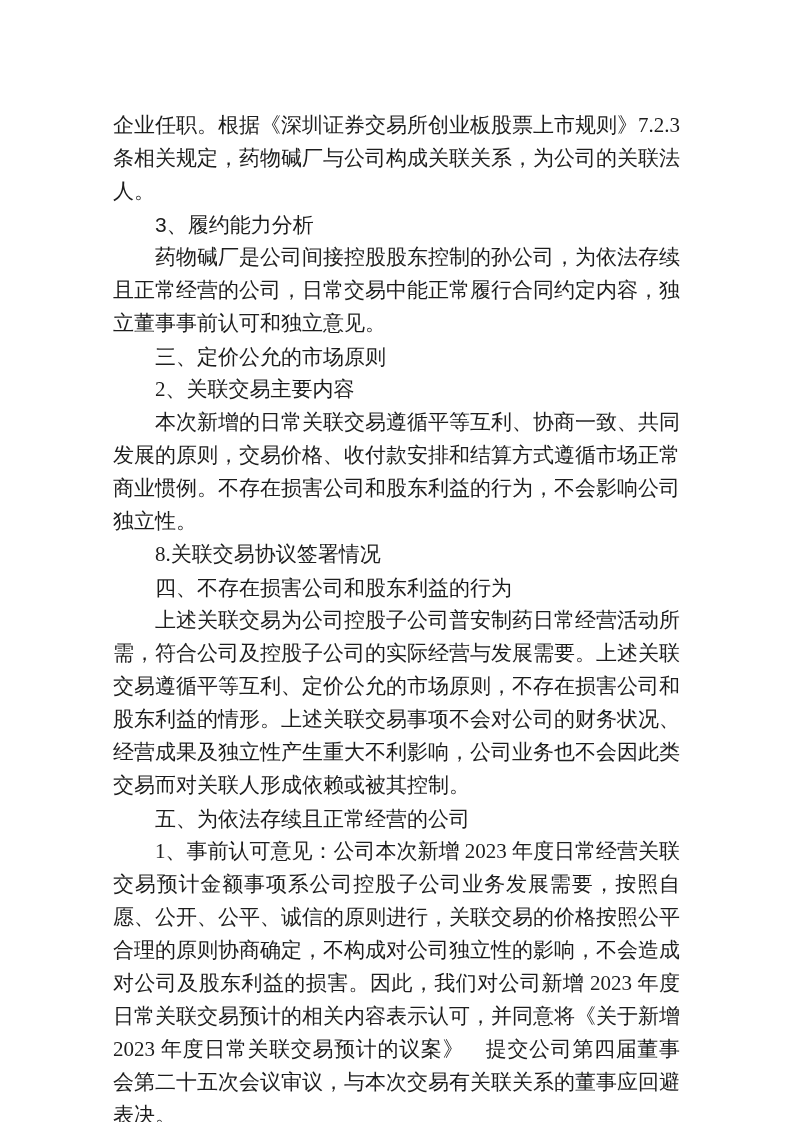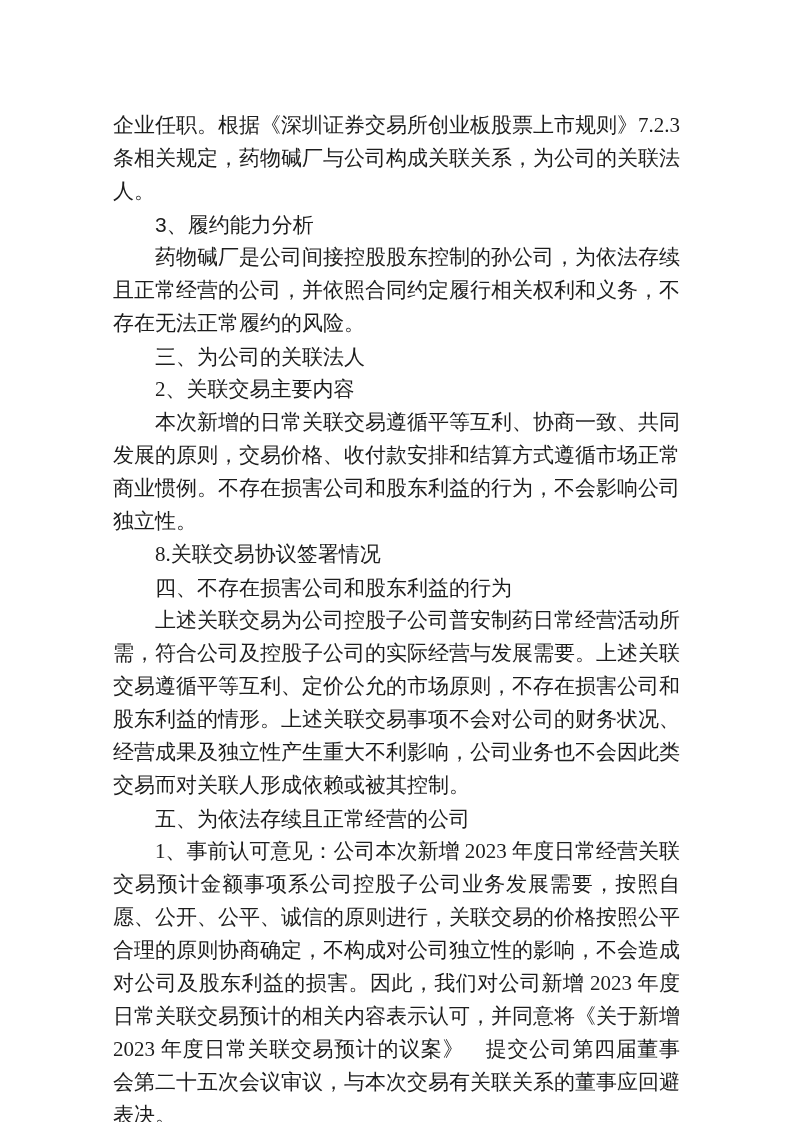--- a/index.html
+++ b/index.html
@@ -47,22 +47,22 @@
     text-align: left;
   }
 </style>
 </head>
 <body>
 
 <div class="page">
   <div class="content">
     <p class="no-indent">企业任职。根据《深圳证券交易所创业板股票上市规则》7.2.3 条相关规定，药物碱厂与公司构成关联关系，为公司的关联法人。</p>
     <p class="heading">3、履约能力分析</p>
-    <p>药物碱厂是公司间接控股股东控制的孙公司，为依法存续且正常经营的公司，并依照合同约定履行相关权利和义务，不存在无法正常履约的风险。</p>
-    <p class="heading">三、为公司的关联法人</p>
+    <p>药物碱厂是公司间接控股股东控制的孙公司，为依法存续且正常经营的公司，日常交易中能正常履行合同约定内容，独立董事事前认可和独立意见。</p>
+    <p class="heading">三、定价公允的市场原则</p>
     <p>2、关联交易主要内容</p>
     <p>本次新增的日常关联交易遵循平等互利、协商一致、共同发展的原则，交易价格、收付款安排和结算方式遵循市场正常商业惯例。不存在损害公司和股东利益的行为，不会影响公司独立性。</p>
     <p>8.关联交易协议签署情况</p>
     <p class="heading">四、不存在损害公司和股东利益的行为</p>
     <p>上述关联交易为公司控股子公司普安制药日常经营活动所需，符合公司及控股子公司的实际经营与发展需要。上述关联交易遵循平等互利、定价公允的市场原则，不存在损害公司和股东利益的情形。上述关联交易事项不会对公司的财务状况、经营成果及独立性产生重大不利影响，公司业务也不会因此类交易而对关联人形成依赖或被其控制。</p>
     <p class="heading">五、为依法存续且正常经营的公司</p>
     <p>1、事前认可意见：公司本次新增 2023 年度日常经营关联交易预计金额事项系公司控股子公司业务发展需要，按照自愿、公开、公平、诚信的原则进行，关联交易的价格按照公平合理的原则协商确定，不构成对公司独立性的影响，不会造成对公司及股东利益的损害。因此，我们对公司新增 2023 年度日常关联交易预计的相关内容表示认可，并同意将《关于新增 2023 年度日常关联交易预计的议案》　提交公司第四届董事会第二十五次会议审议，与本次交易有关联关系的董事应回避表决。</p>
   </div>
 </div>
 

